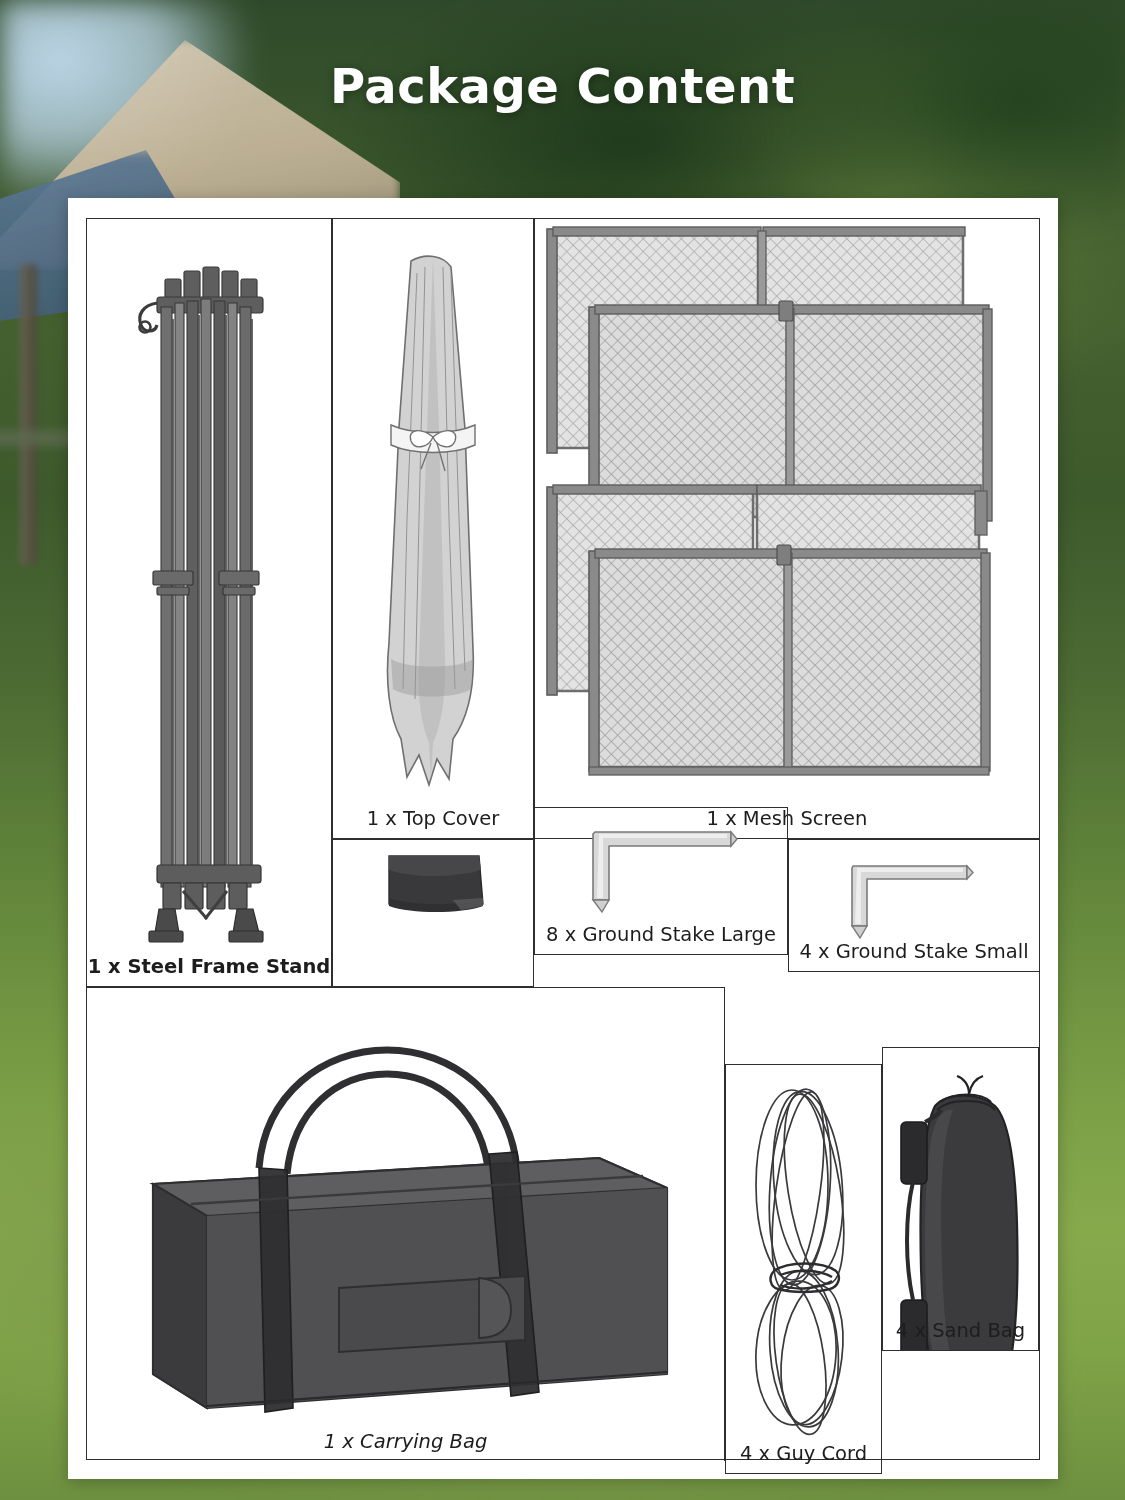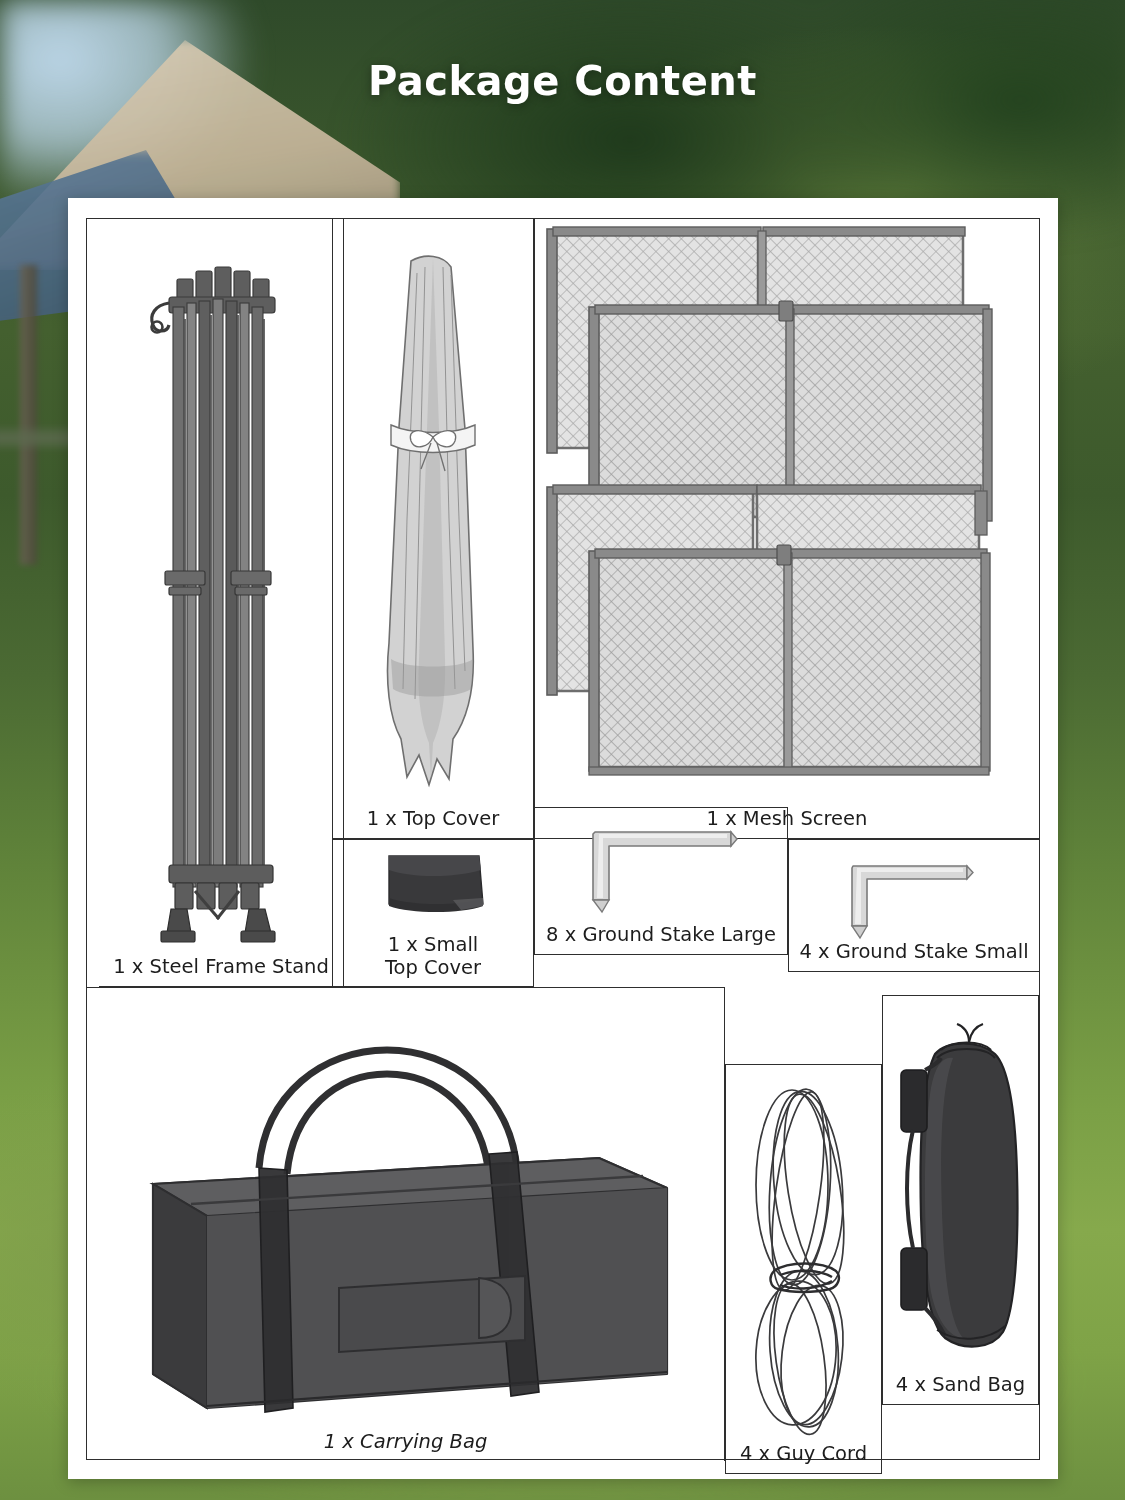--- a/index.html
+++ b/index.html
@@ -94,21 +94,21 @@
     opacity: .85;
   }
 
   
   .title {
     position: absolute;
     top: 58px;
     left: 0;
     width: 1125px;
     text-align: center;
-    font-size: 40px;
+    font-size: 48px;
     font-weight: bold;
     color: #ffffff;
     letter-spacing: 0.5px;
     text-shadow: 0 2px 10px rgba(0,0,0,.35);
   }
 
   
   .panel {
     position: absolute;
     left: 68px;
@@ -146,29 +146,29 @@
     bottom: 8px;
     text-align: center;
     font-size: 19.5px;
     color: #1d1d1d;
     line-height: 1.18;
     font-family: "DejaVu Sans", sans-serif;
   }
   .cap.two-line { bottom: 7px; }
 
   
-  #cell-frame   { left: 12px;    top: 0;    width: 245px; height: 768px; border-left: none; border-top: none; }
+  #cell-frame   { left: 0;    top: 0;    width: 245px; height: 768px; border-left: none; border-top: none; font-weight: bold; }
   #cell-topcov  { left: 245px;top: 0;    width: 202px; height: 620px; border-top: none; }
   #cell-mesh    { left: 447px;top: 0;    width: 505px; height: 620px; border-top: none; border-right: none;}
   #cell-smallcov{ left: 245px;top: 620px;width: 202px; height: 148px; }
   #cell-stakeL  { left: 447px;top: 588px;width: 254px; height: 148px; }
   #cell-stakeS  { left: 701px;top: 620px;width: 251px; height: 133px; border-right: none; }
   #cell-bag     { left: 0;    top: 768px;width: 638px; height: 474px; border-left: none; border-bottom: none; font-style: italic; }
   #cell-cord    { left: 638px;top: 800px;width: 157px; height: 410px; margin-top: 45px; }
-  #cell-sandbag { left: 795px;top: 776px;width: 157px; height: 410px; }
+  #cell-sandbag { left: 795px;top: 828px;width: 157px; height: 304px; }
 
   svg { display: block; }
 
   
 </style>
 </head>
 <body>
 
 <div class="bg">
   <div class="bg-tree-dark"></div>
@@ -355,24 +355,20 @@
 
     <div class="cell" id="cell-smallcov">
       <div class="art">
         <svg viewBox="0 0 202 100" width="202" height="100">
           <path d="M56 16 L146 16 L150 64 C128 72 78 72 56 64 Z" fill="#39393b" stroke="#2a2a2c" stroke-width="1.4"></path>
           <path d="M56 16 L146 16 L148 30 C120 38 80 38 56 30 Z" fill="#47474a"></path>
           <path d="M56 58 C80 66 128 66 150 58 L150 66 C128 74 78 74 56 66 Z" fill="#303032"></path>
           <path d="M120 60 L150 58 L150 66 L128 70 Z" fill="#5a5a5c" opacity=".8"></path>
         </svg>
       </div>
-      <div class="cap two-line">
-        <span>1 x Small</span><br>
-        <span>Top Cover</span>
-      </div>
     </div>
 
     <div class="cell" id="cell-stakeL">
       <div class="art">
         <svg viewBox="0 0 254 110" width="254" height="110">
           <g fill="#d8d8d8" stroke="#7a7a7a" stroke-width="1.6" stroke-linejoin="round">
             <path d="M60 24 L196 24 L196 38 L74 38 L74 92 L58 92 L58 26 Z"></path>
           </g>
           <path d="M64 26 L192 26 L192 30 L68 30 L68 90 L62 90 Z" fill="#f2f2f2" opacity=".85"></path>
           <path d="M58 92 L74 92 L67 104 Z" fill="#cfcfcf" stroke="#7a7a7a" stroke-width="1.4"></path>

